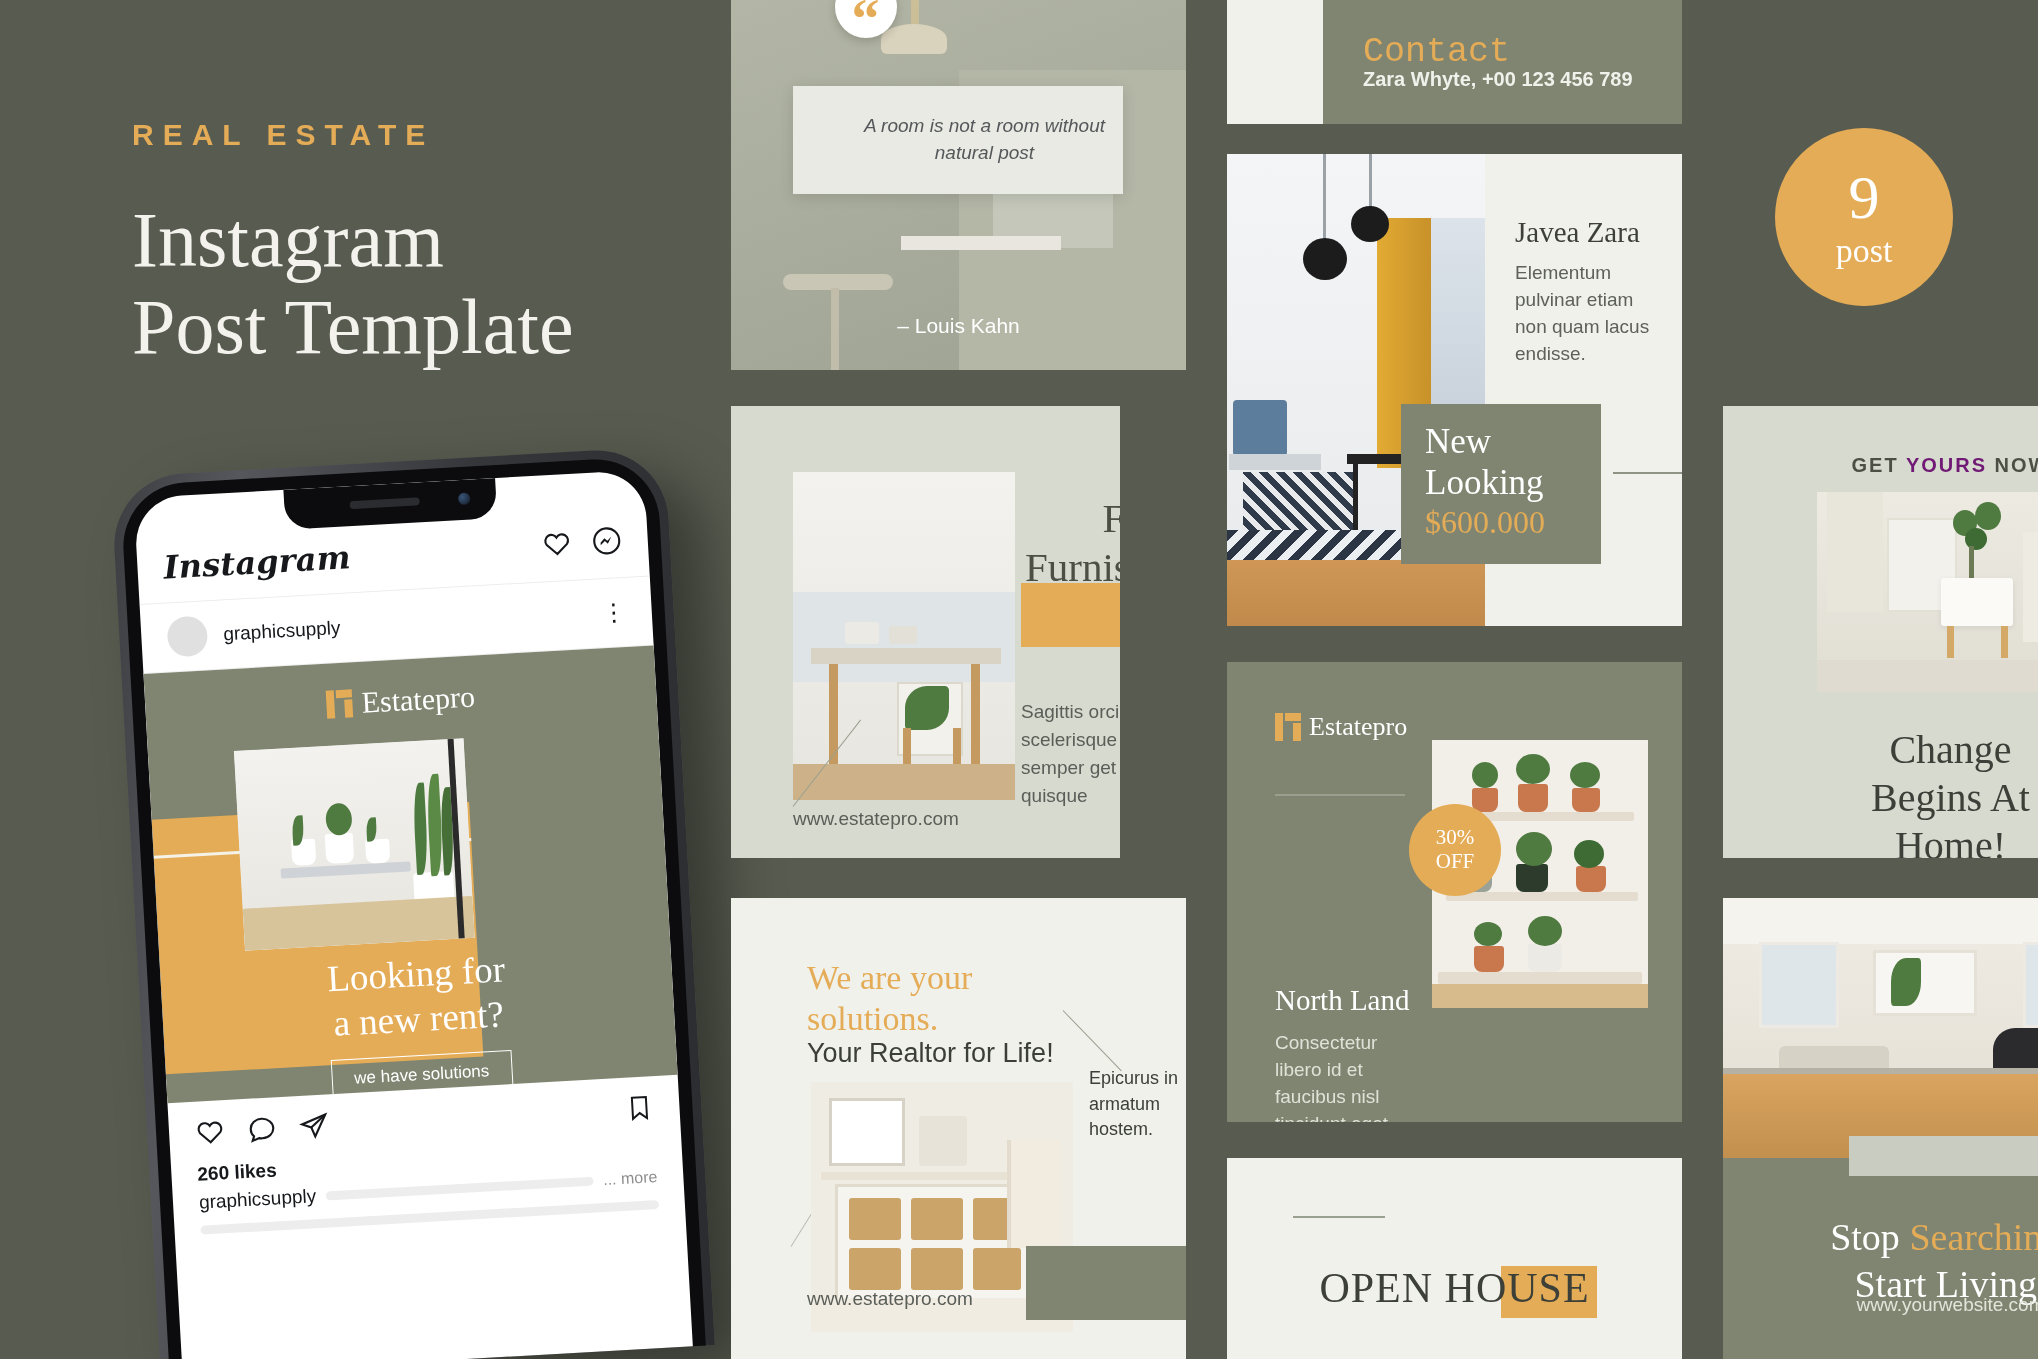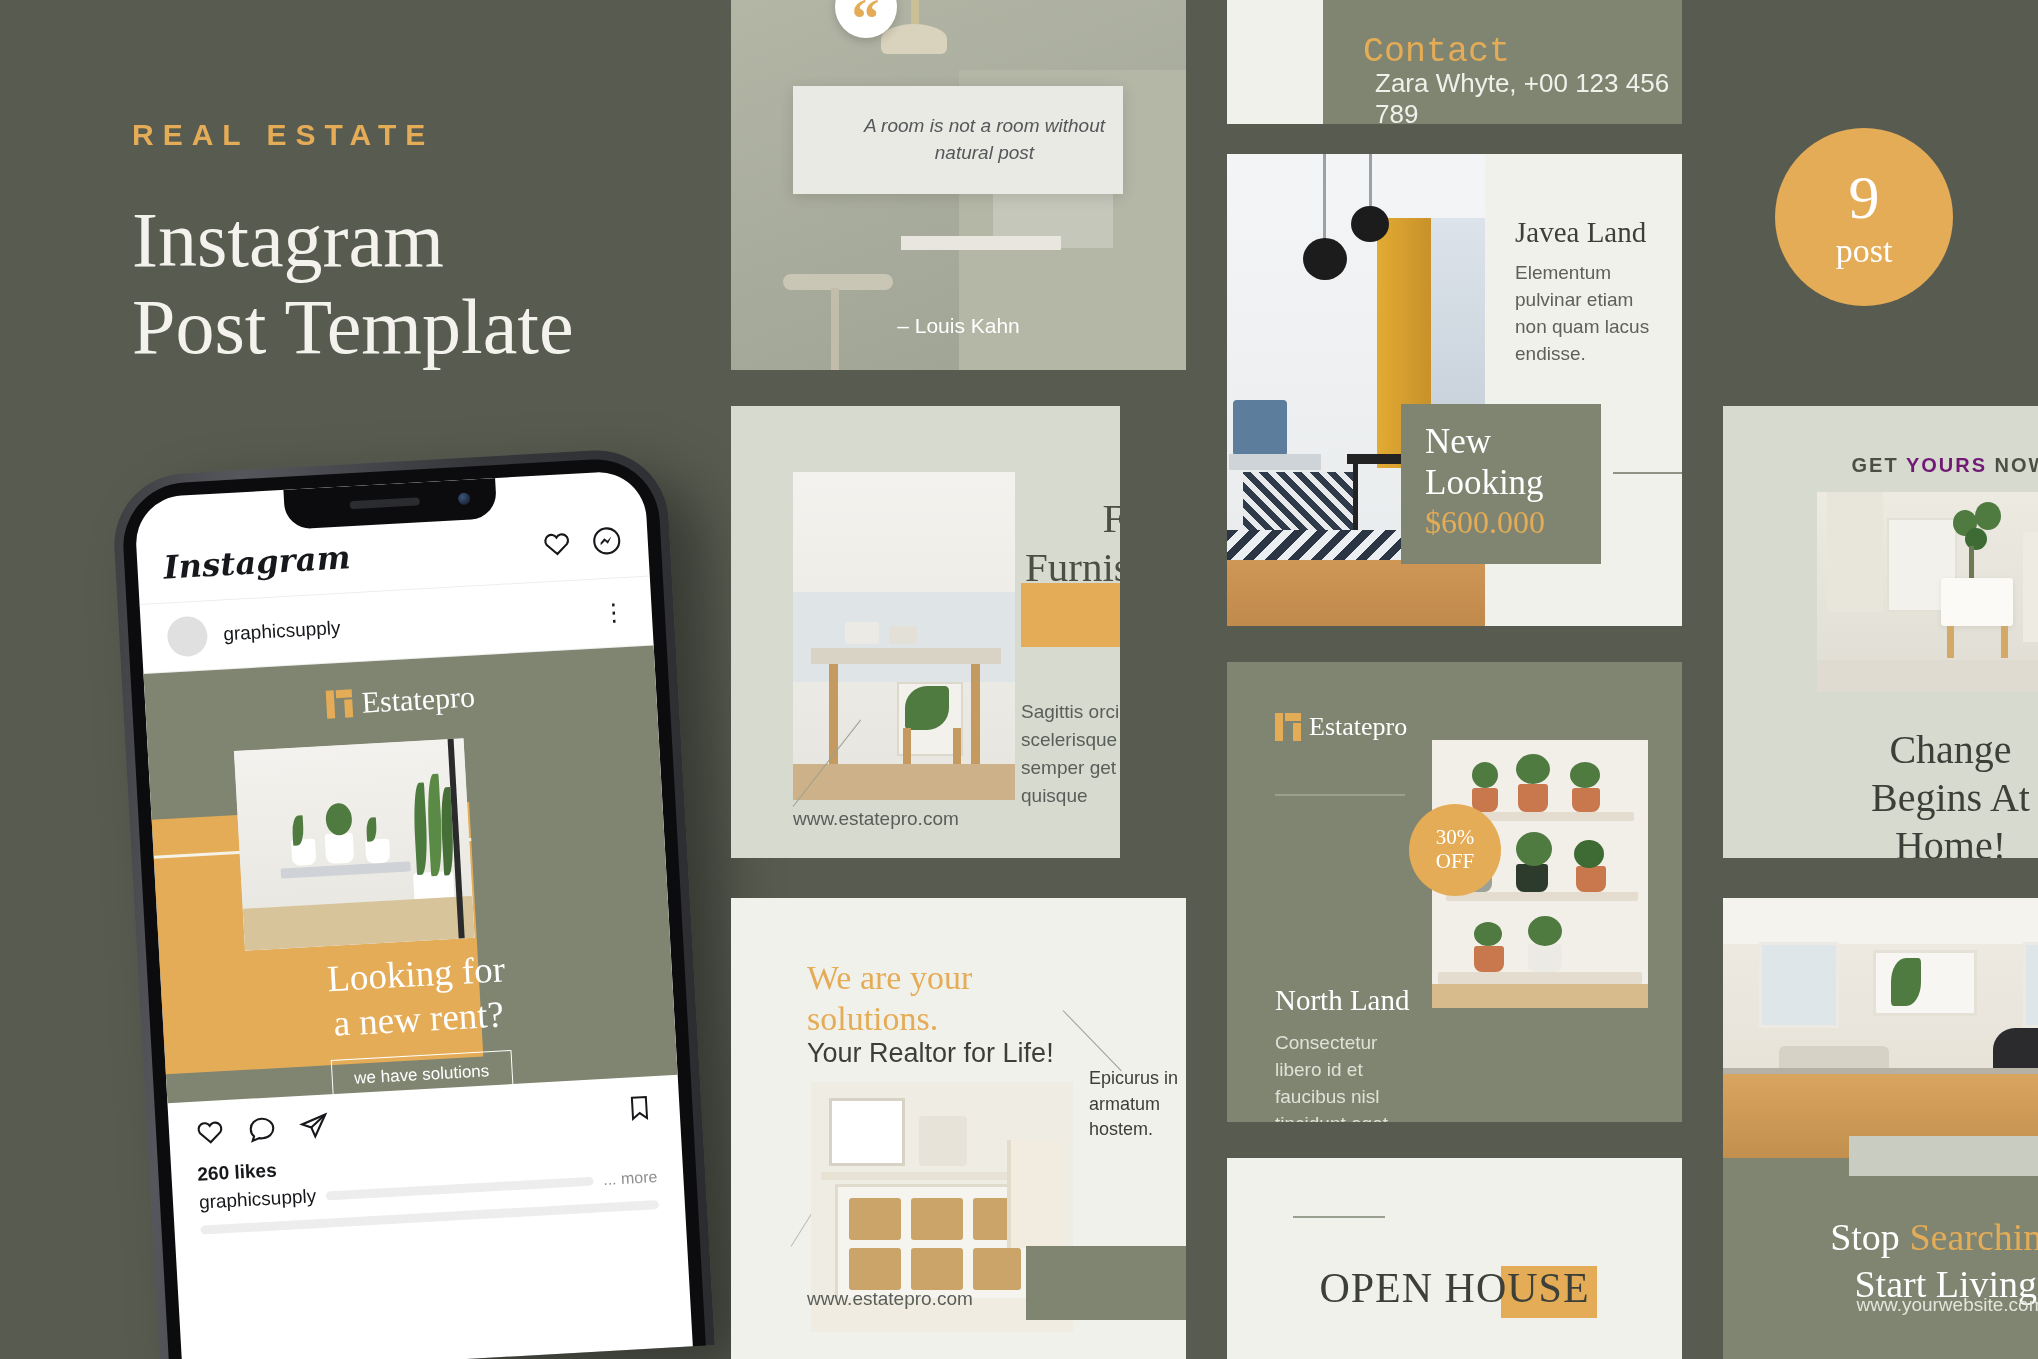--- a/index.html
+++ b/index.html
@@ -190,21 +190,21 @@
   .sol-note { position: absolute; left: 358px; top: 168px; width: 106px; font-size: 18px; color: #3c3f38; line-height: 1.42; }
   .sol-rule { position: absolute; left: 332px; top: 112px; width: 84px; height: 1px; background: #9aa08f; transform: rotate(46deg); transform-origin: left center; }
   .sol-rule2 { position: absolute; left: 60px; top: 348px; width: 98px; height: 1px; background: #b9bbb2; transform: rotate(-58deg); transform-origin: left center; }
   .sol-block { position: absolute; right: 0; bottom: 48px; width: 160px; height: 74px; background: #7f8570; }
   .sol-url { position: absolute; left: 76px; bottom: 58px; font-size: 19px; color: #5a5e58; }
 
   
   #card-contact { left: 1227px; top: -92px; width: 455px; height: 216px; background: #f1f1ec; }
   .ct-panel { position: absolute; left: 96px; top: 0; right: 0; bottom: 0; background: #7f8570; }
   .ct-label { position: absolute; left: 136px; top: 124px; font-family: Liberation Mono, monospace; font-size: 35px; color: #e5ac57; }
-  .ct-value { position: absolute; left: 148px; top: 160px; font-size: 26px; color: #f1f1ec; }
+  .ct-value { position: absolute; left: 136px; top: 160px; font-size: 20px; color: #f1f1ec; font-weight: bold; }
 
   
   #card-listing { left: 1227px; top: 154px; width: 455px; height: 472px; background: #f1f1ec; }
   .ls-photo { position: absolute; left: 0; top: 0; width: 258px; height: 100%; background: #e6e8e7; overflow: hidden; }
   .ls-title { position: absolute; left: 288px; top: 62px; font-family: "Liberation Serif", serif; font-size: 29px; color: #3c4038; }
   .ls-body { position: absolute; left: 288px; top: 106px; width: 146px; font-size: 19px; color: #5e6159; line-height: 1.42; }
   .ls-box { position: absolute; left: 174px; top: 250px; width: 200px; height: 160px; background: #7f8570; }
   .ls-new { position: absolute; left: 198px; top: 268px; width: 162px; font-family: "Liberation Serif", serif; font-size: 35px; color: #fff; line-height: 1.16; }
   .ls-price { position: absolute; left: 198px; top: 350px; font-family: "Liberation Serif", serif; font-size: 32px; color: #e5ac57; }
   .ls-rule { position: absolute; left: 386px; top: 318px; width: 70px; height: 2px; background: #8e9386; }
@@ -474,21 +474,21 @@
       <div class="lamp" style="left:124px;top:52px;width:38px;height:36px;"></div>
       <div style="position:absolute;left:6px;top:246px;width:54px;height:56px;background:#5d7d9c;border-radius:4px;"></div>
       <div style="position:absolute;left:2px;top:300px;width:92px;height:16px;background:#cfd4d8;"></div>
       <div style="position:absolute;left:16px;top:318px;width:110px;height:86px;background:repeating-linear-gradient(45deg,#2f3b4a 0 6px,#e8eaec 6px 12px);"></div>
       <div style="position:absolute;left:120px;top:300px;width:130px;height:10px;background:#232323;"></div>
       <div style="position:absolute;left:126px;top:310px;width:5px;height:70px;background:#232323;"></div>
       <div style="position:absolute;left:238px;top:310px;width:5px;height:70px;background:#232323;"></div>
       <div style="position:absolute;left:0;bottom:0;right:0;height:92px;background:linear-gradient(180deg,#d59b5a,#c08a4c);"></div>
       <div style="position:absolute;left:0;bottom:66px;right:0;height:30px;background:repeating-linear-gradient(135deg,#2c3544 0 8px,#eceff1 8px 16px);"></div>
     </div>
-    <div class="ls-title">Javea Land</div>
+    <div class="ls-title">Javea Zara</div>
     <div class="ls-body">Elementum pulvinar etiam non quam lacus endisse.</div>
     <div class="ls-box"></div>
     <div class="ls-new">
       <div>New</div>
       <div>Looking</div>
     </div>
     <div class="ls-price">$600.000</div>
     <div class="ls-rule"></div>
   </div>
 

